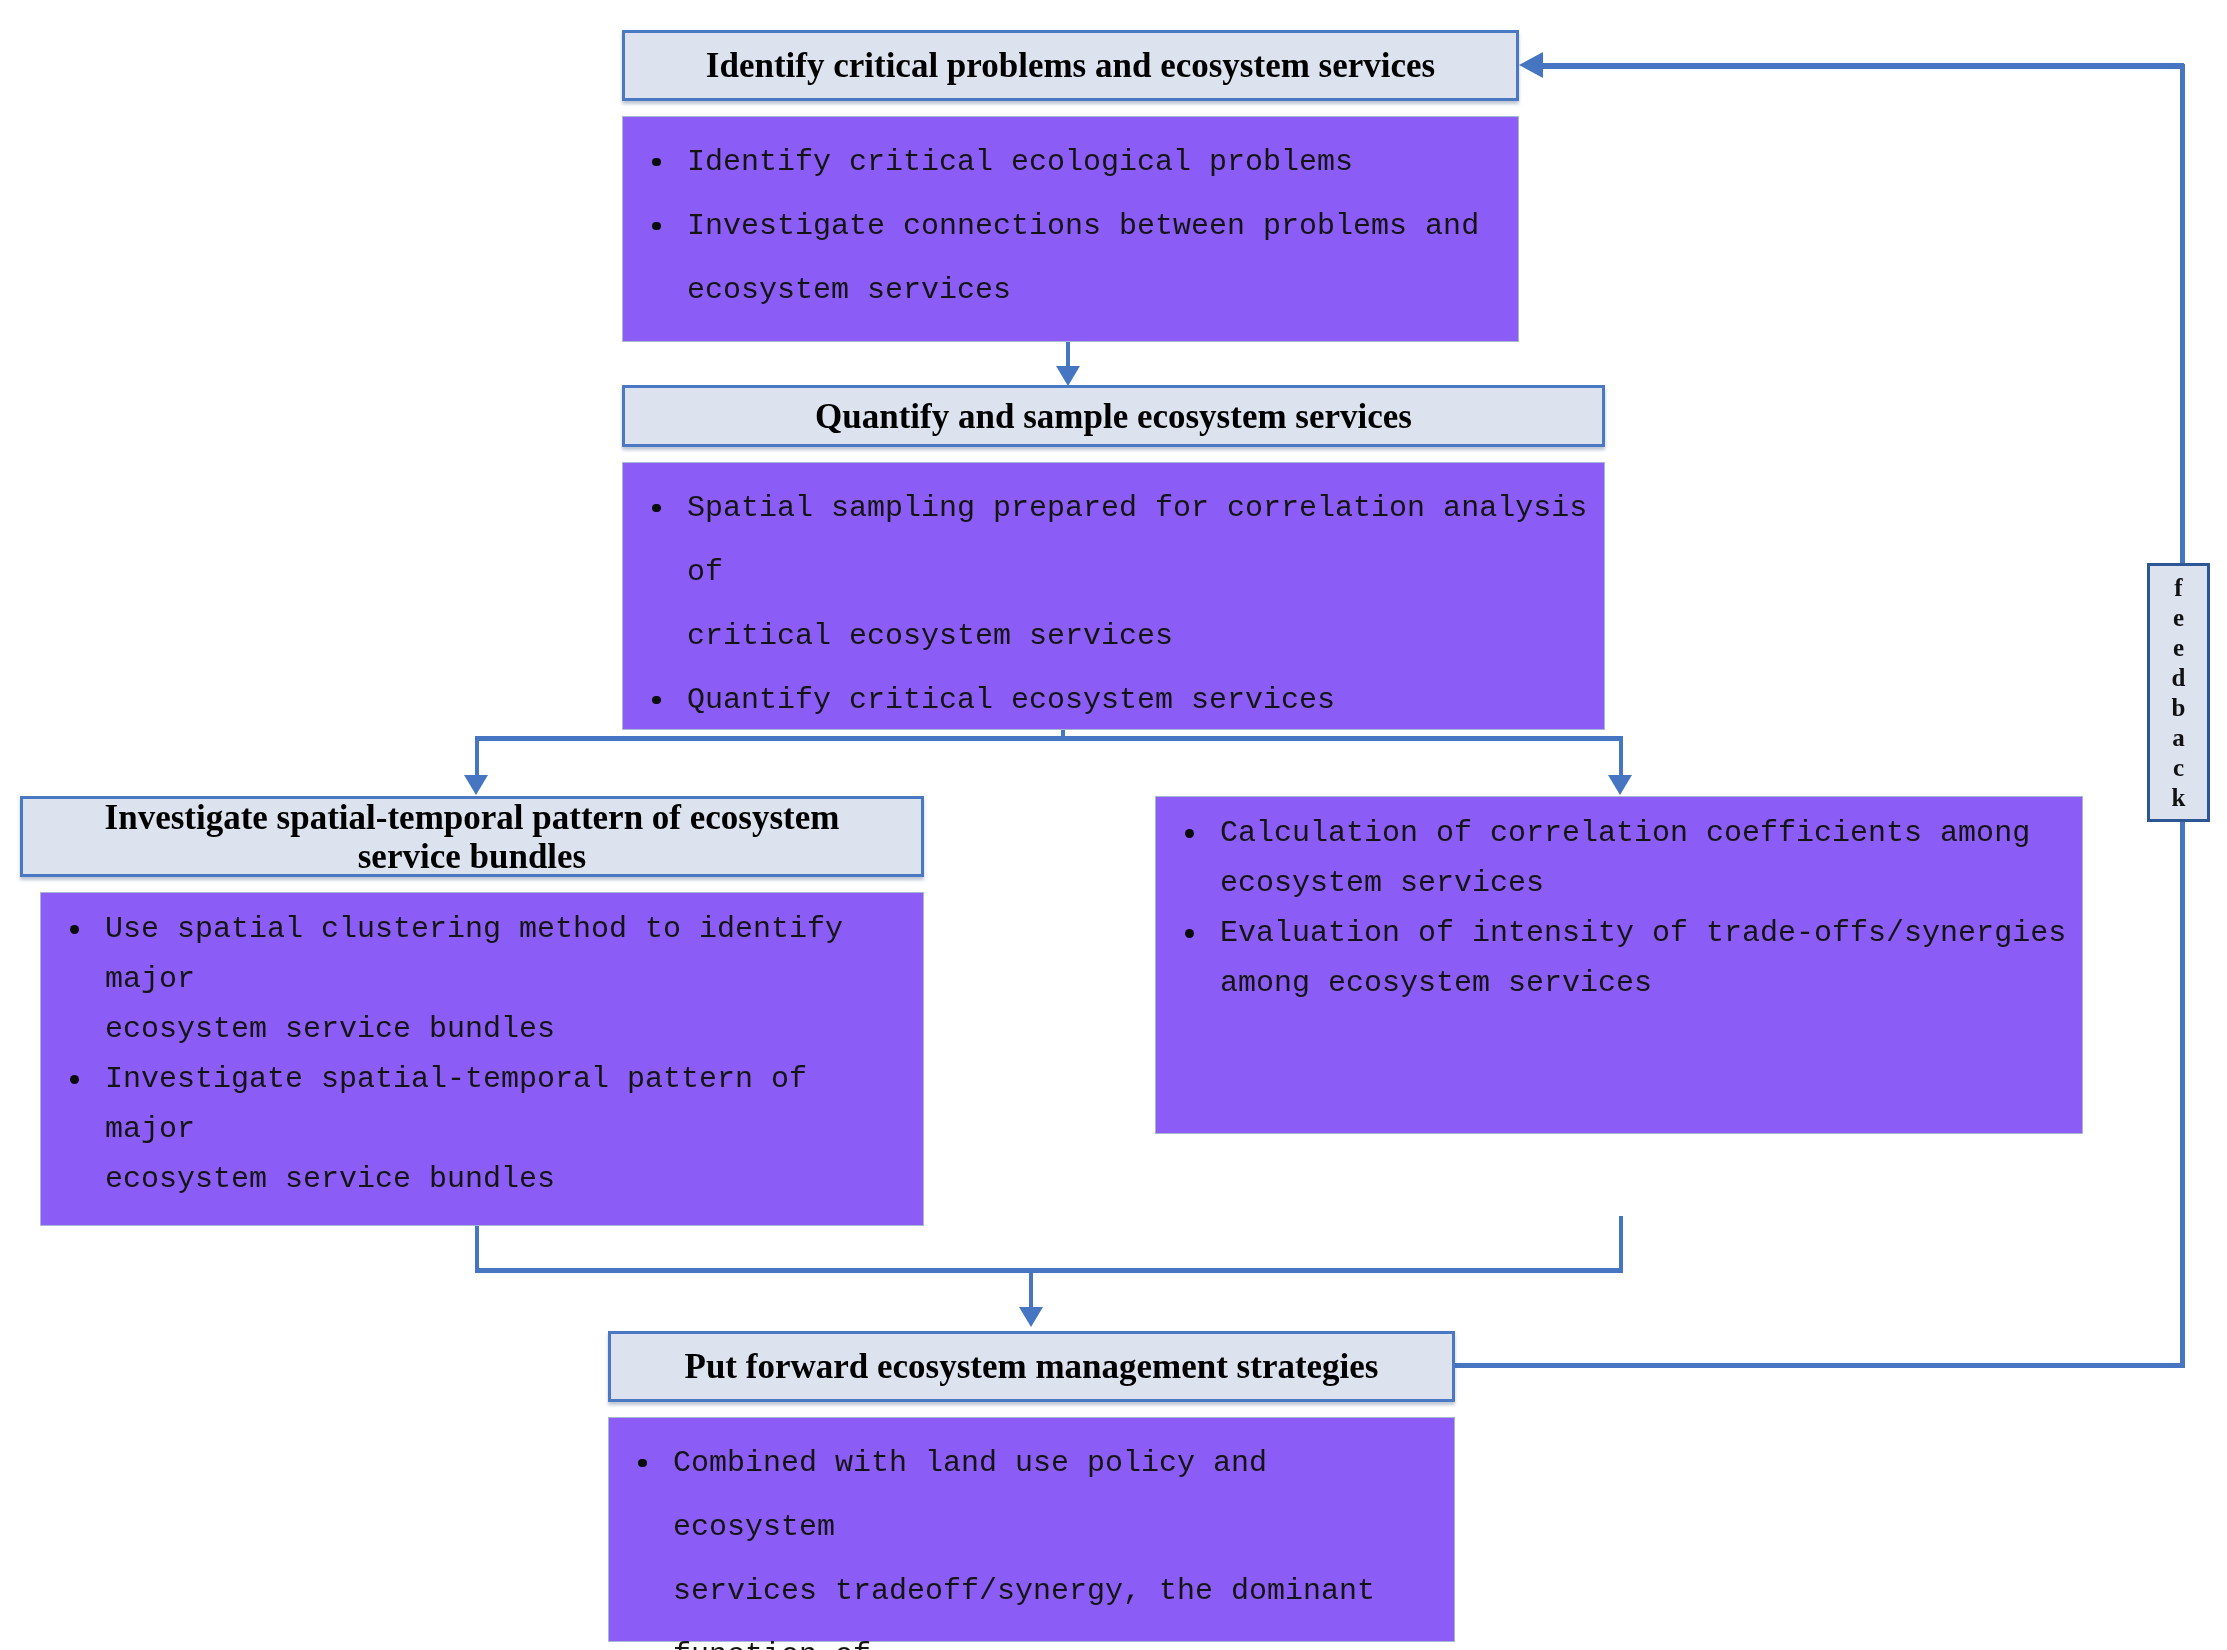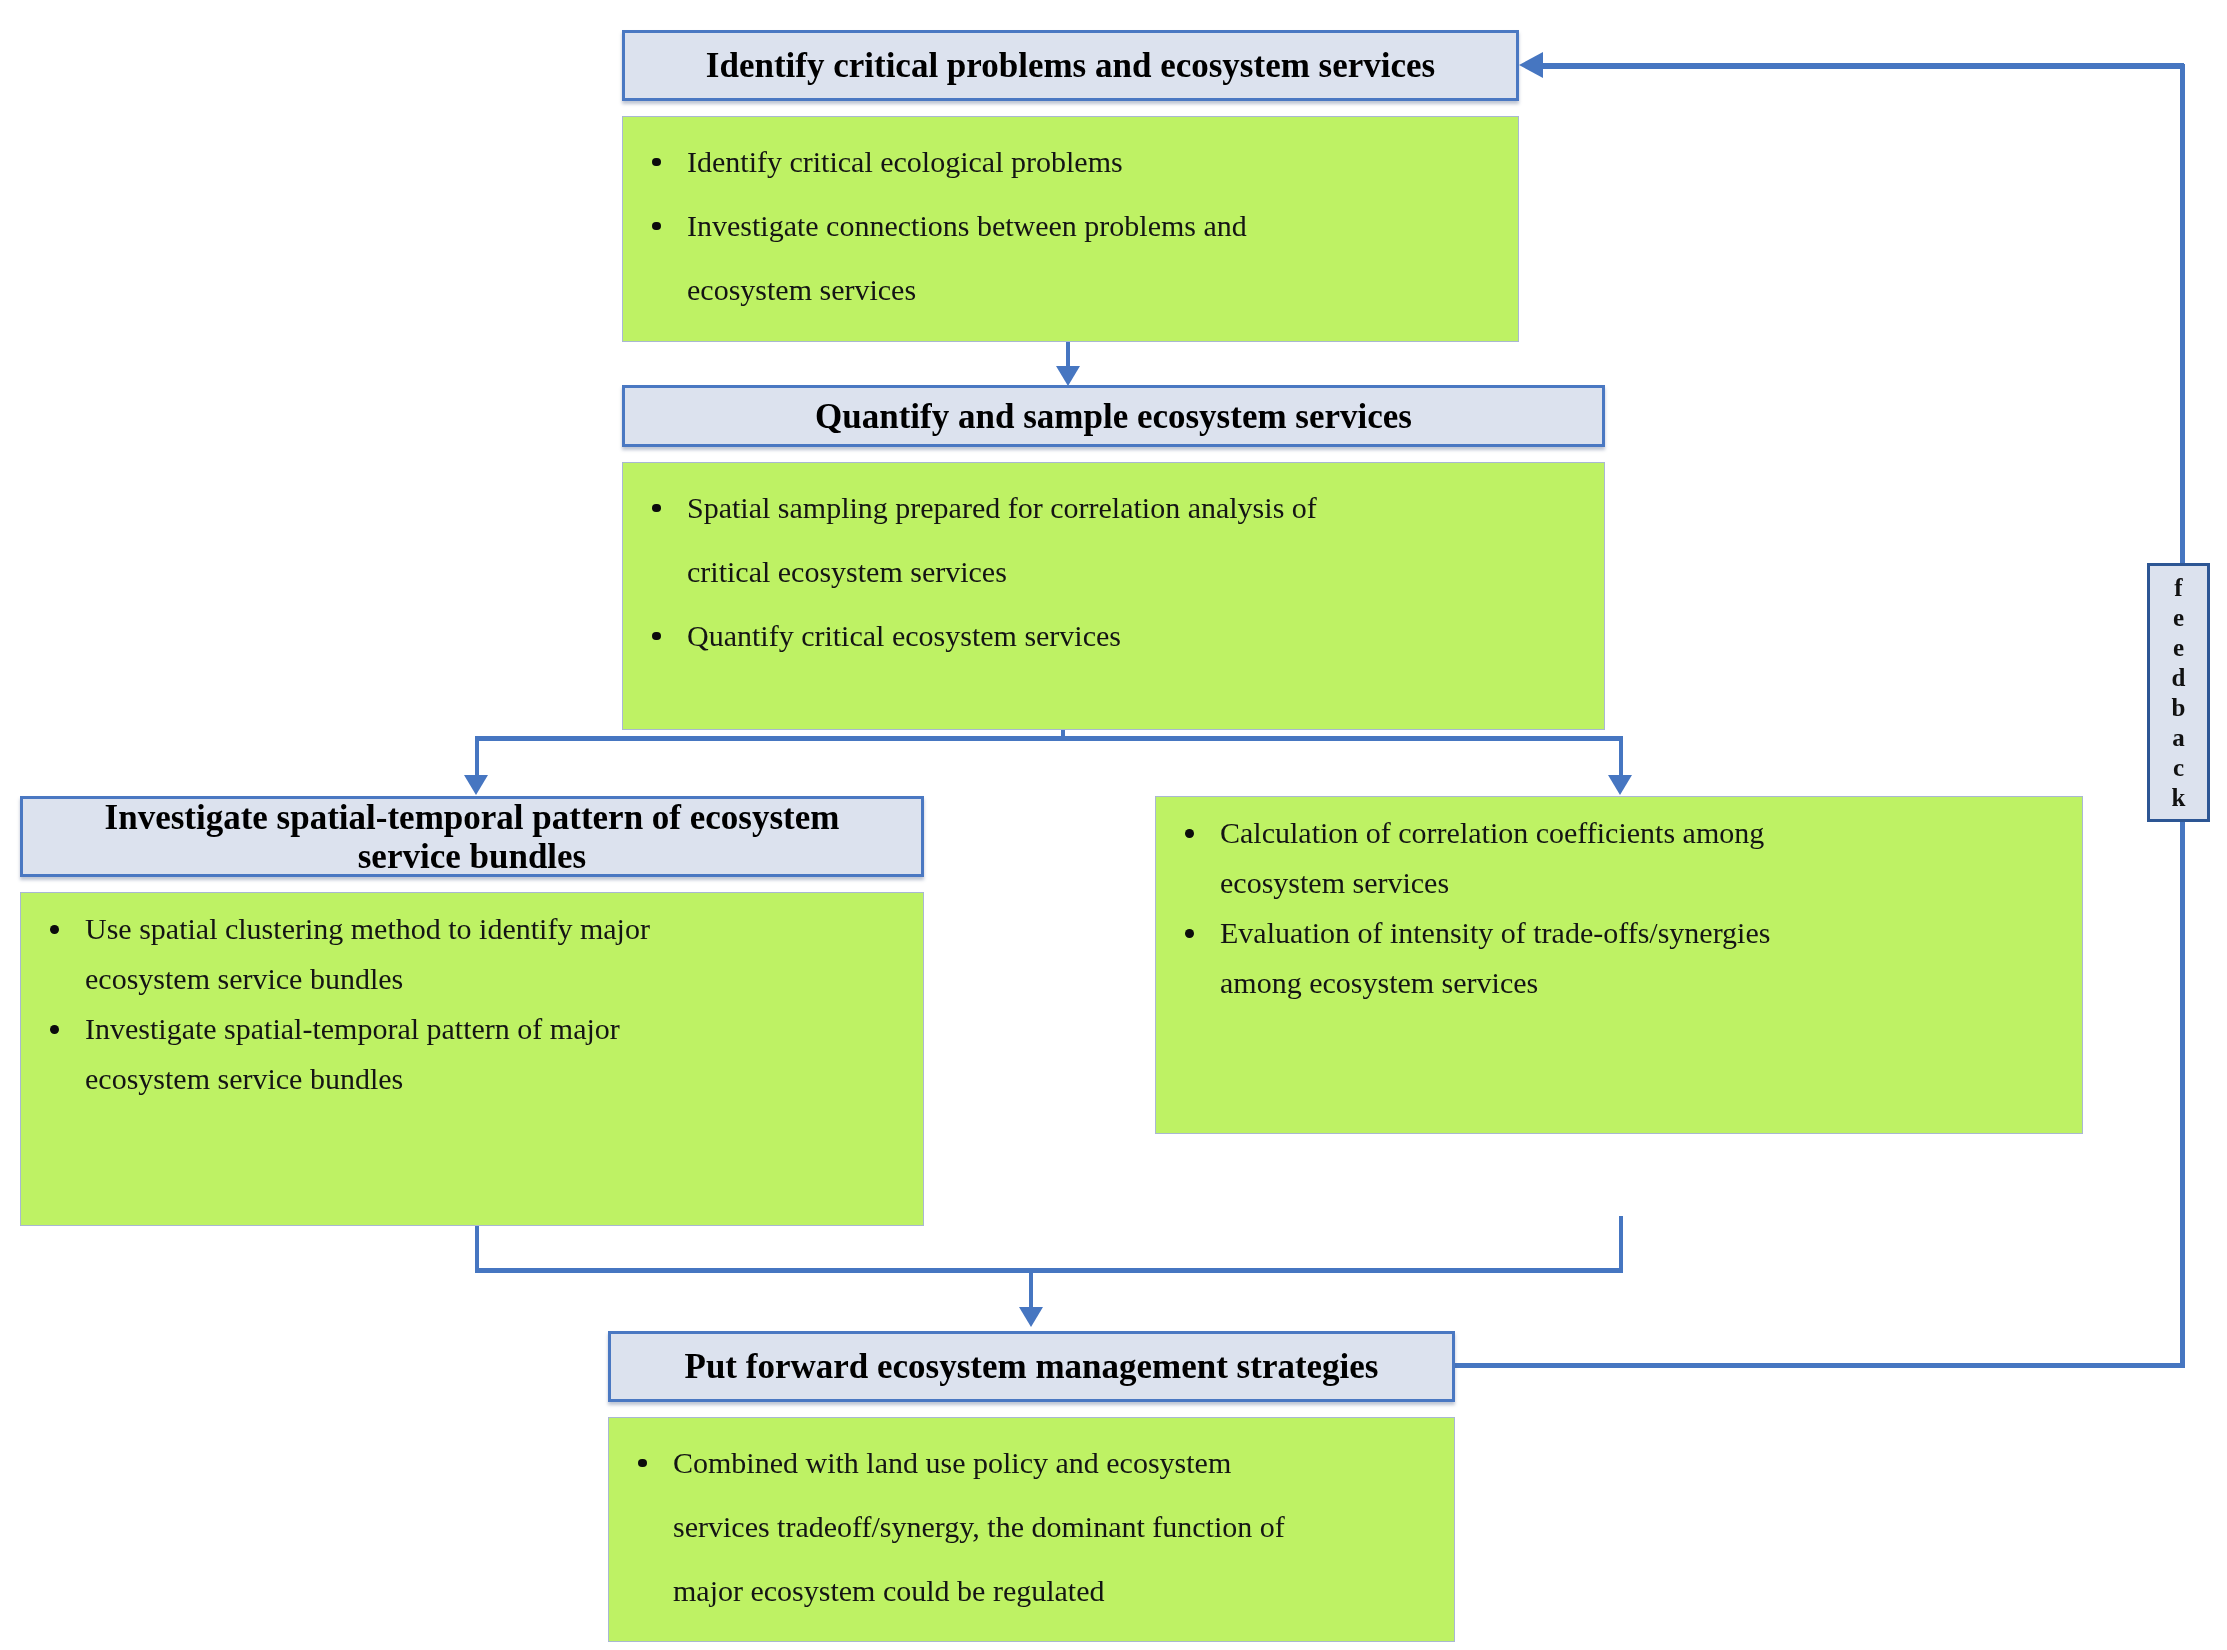--- a/index.html
+++ b/index.html
@@ -19,24 +19,24 @@
     box-shadow: 0 2.5px 3.2px rgba(70, 90, 130, 0.35);
     display: flex; align-items: center; justify-content: center;
     text-align: center;
     font-weight: 700; font-size: 35px; line-height: 39px;
     color: #000000;
     white-space: pre-line;
     margin-bottom: 15px;
     position: relative; z-index: 2;
   }
   .fbody {
-    background: #bef264;
+    background: #8b5cf6;
     border: 1.9px solid #a9b8d2;
     font-size: 30px; color: #141414;
-    position: relative; z-index: 1;
+    position: relative; z-index: 1; font-family: Liberation Mono, monospace;
   }
   .li { position: relative; padding-left: 64px; padding-right: 8.8px; white-space: pre-line; }
   .li::before {
     content: ""; position: absolute; left: 29px;
     width: 8.8px; height: 8.8px; border-radius: 50%;
     background: #0c0c0c;
   }
   .body-a { padding-top: 12.6px; }
   .body-a .li { line-height: 64px; }
   .body-a .li::before { top: 28px; }
@@ -95,21 +95,21 @@
   <div class="line" style="left:1061px; top:716px; width:4.4px; height:24px;"></div>
   <div class="line" style="left:475px; top:736px; width:1148px; height:5px;"></div>
   <div class="line" style="left:475px; top:740px; width:4.4px; height:37px;"></div>
   <div class="tri-down" style="left:464px; top:775px;"></div>
   <div class="line" style="left:1619px; top:740px; width:4.4px; height:37px;"></div>
   <div class="tri-down" style="left:1608px; top:775px;"></div>
 
   <div class="fbox" style="left:20px; top:796px; width:904px;">
     <div class="fheader" style="height:81px;">Investigate spatial-temporal pattern of ecosystem
 service bundles</div>
-    <div class="fbody body-c" style="height:334px;">
+    <div class="fbody body-c" style="height:334px;margin-left:20px;">
         <div class="li">Use spatial clustering method to identify major
 ecosystem service bundles</div>
         <div class="li">Investigate spatial-temporal pattern of major
 ecosystem service bundles</div>
       </div>
   </div>
 
   <div class="fbox" style="left:1155px; top:796px; width:928px;">
     <div class="fbody body-c" style="height:338px;">
         <div class="li">Calculation of correlation coefficients among

